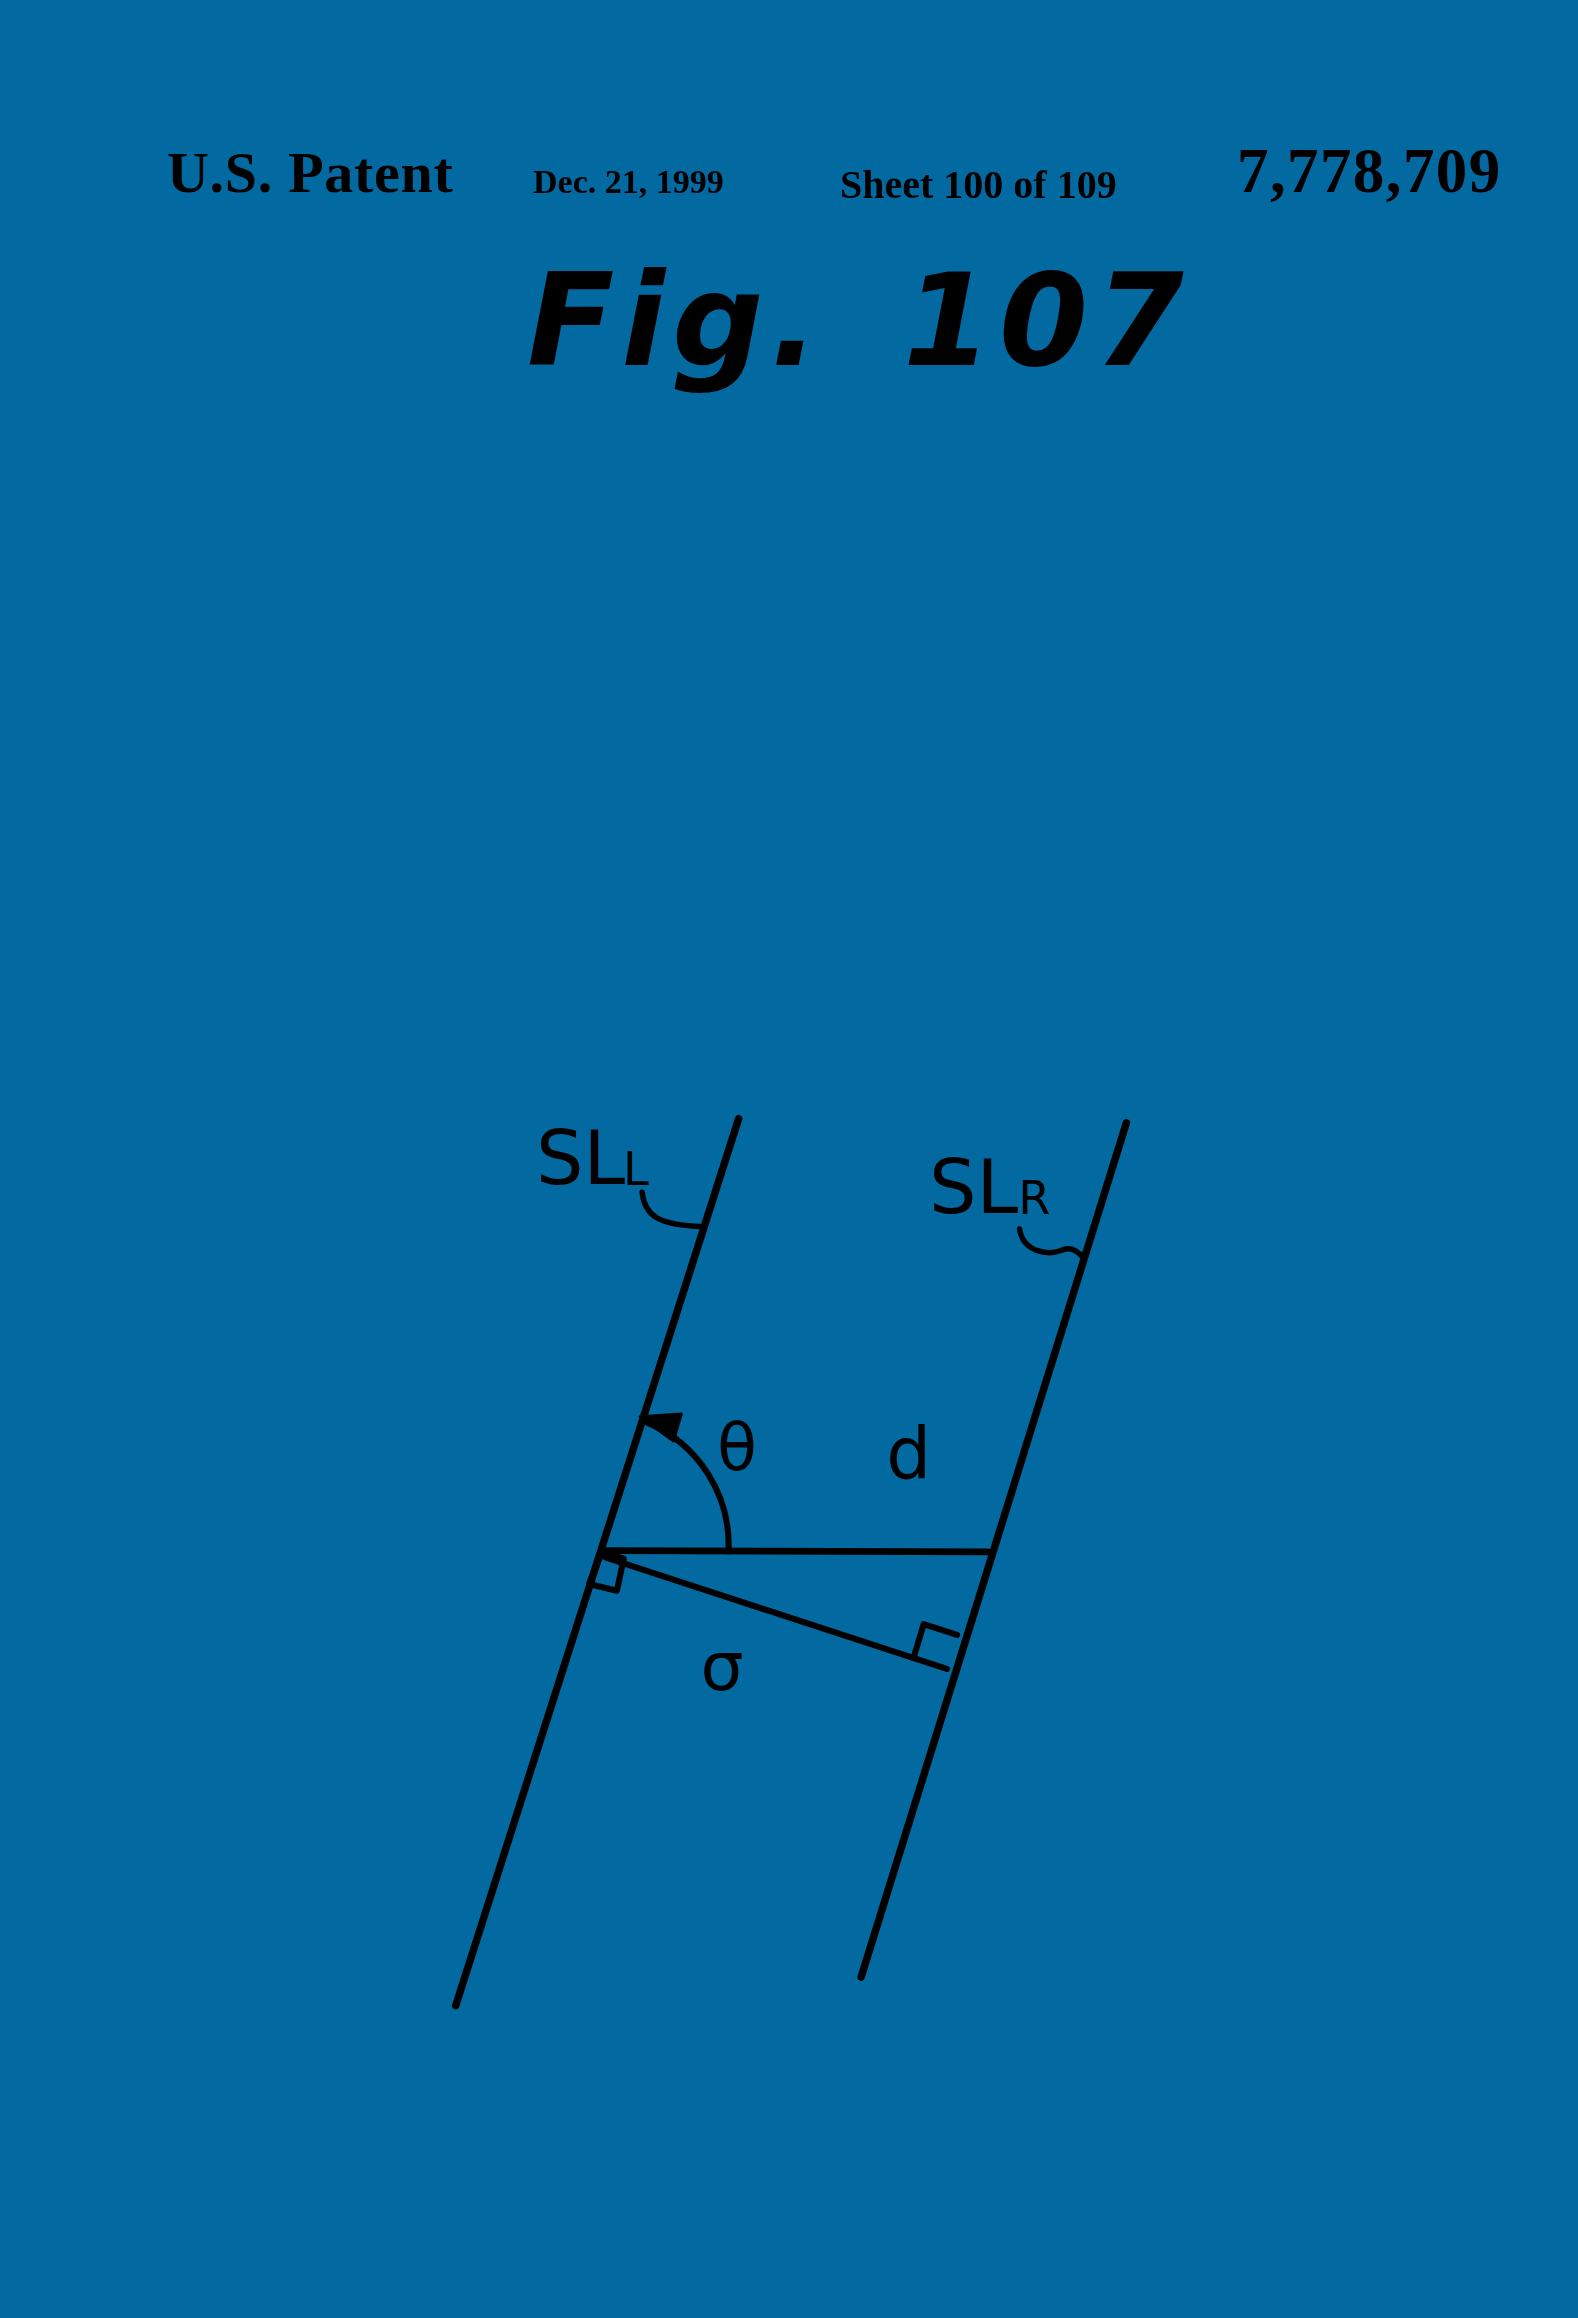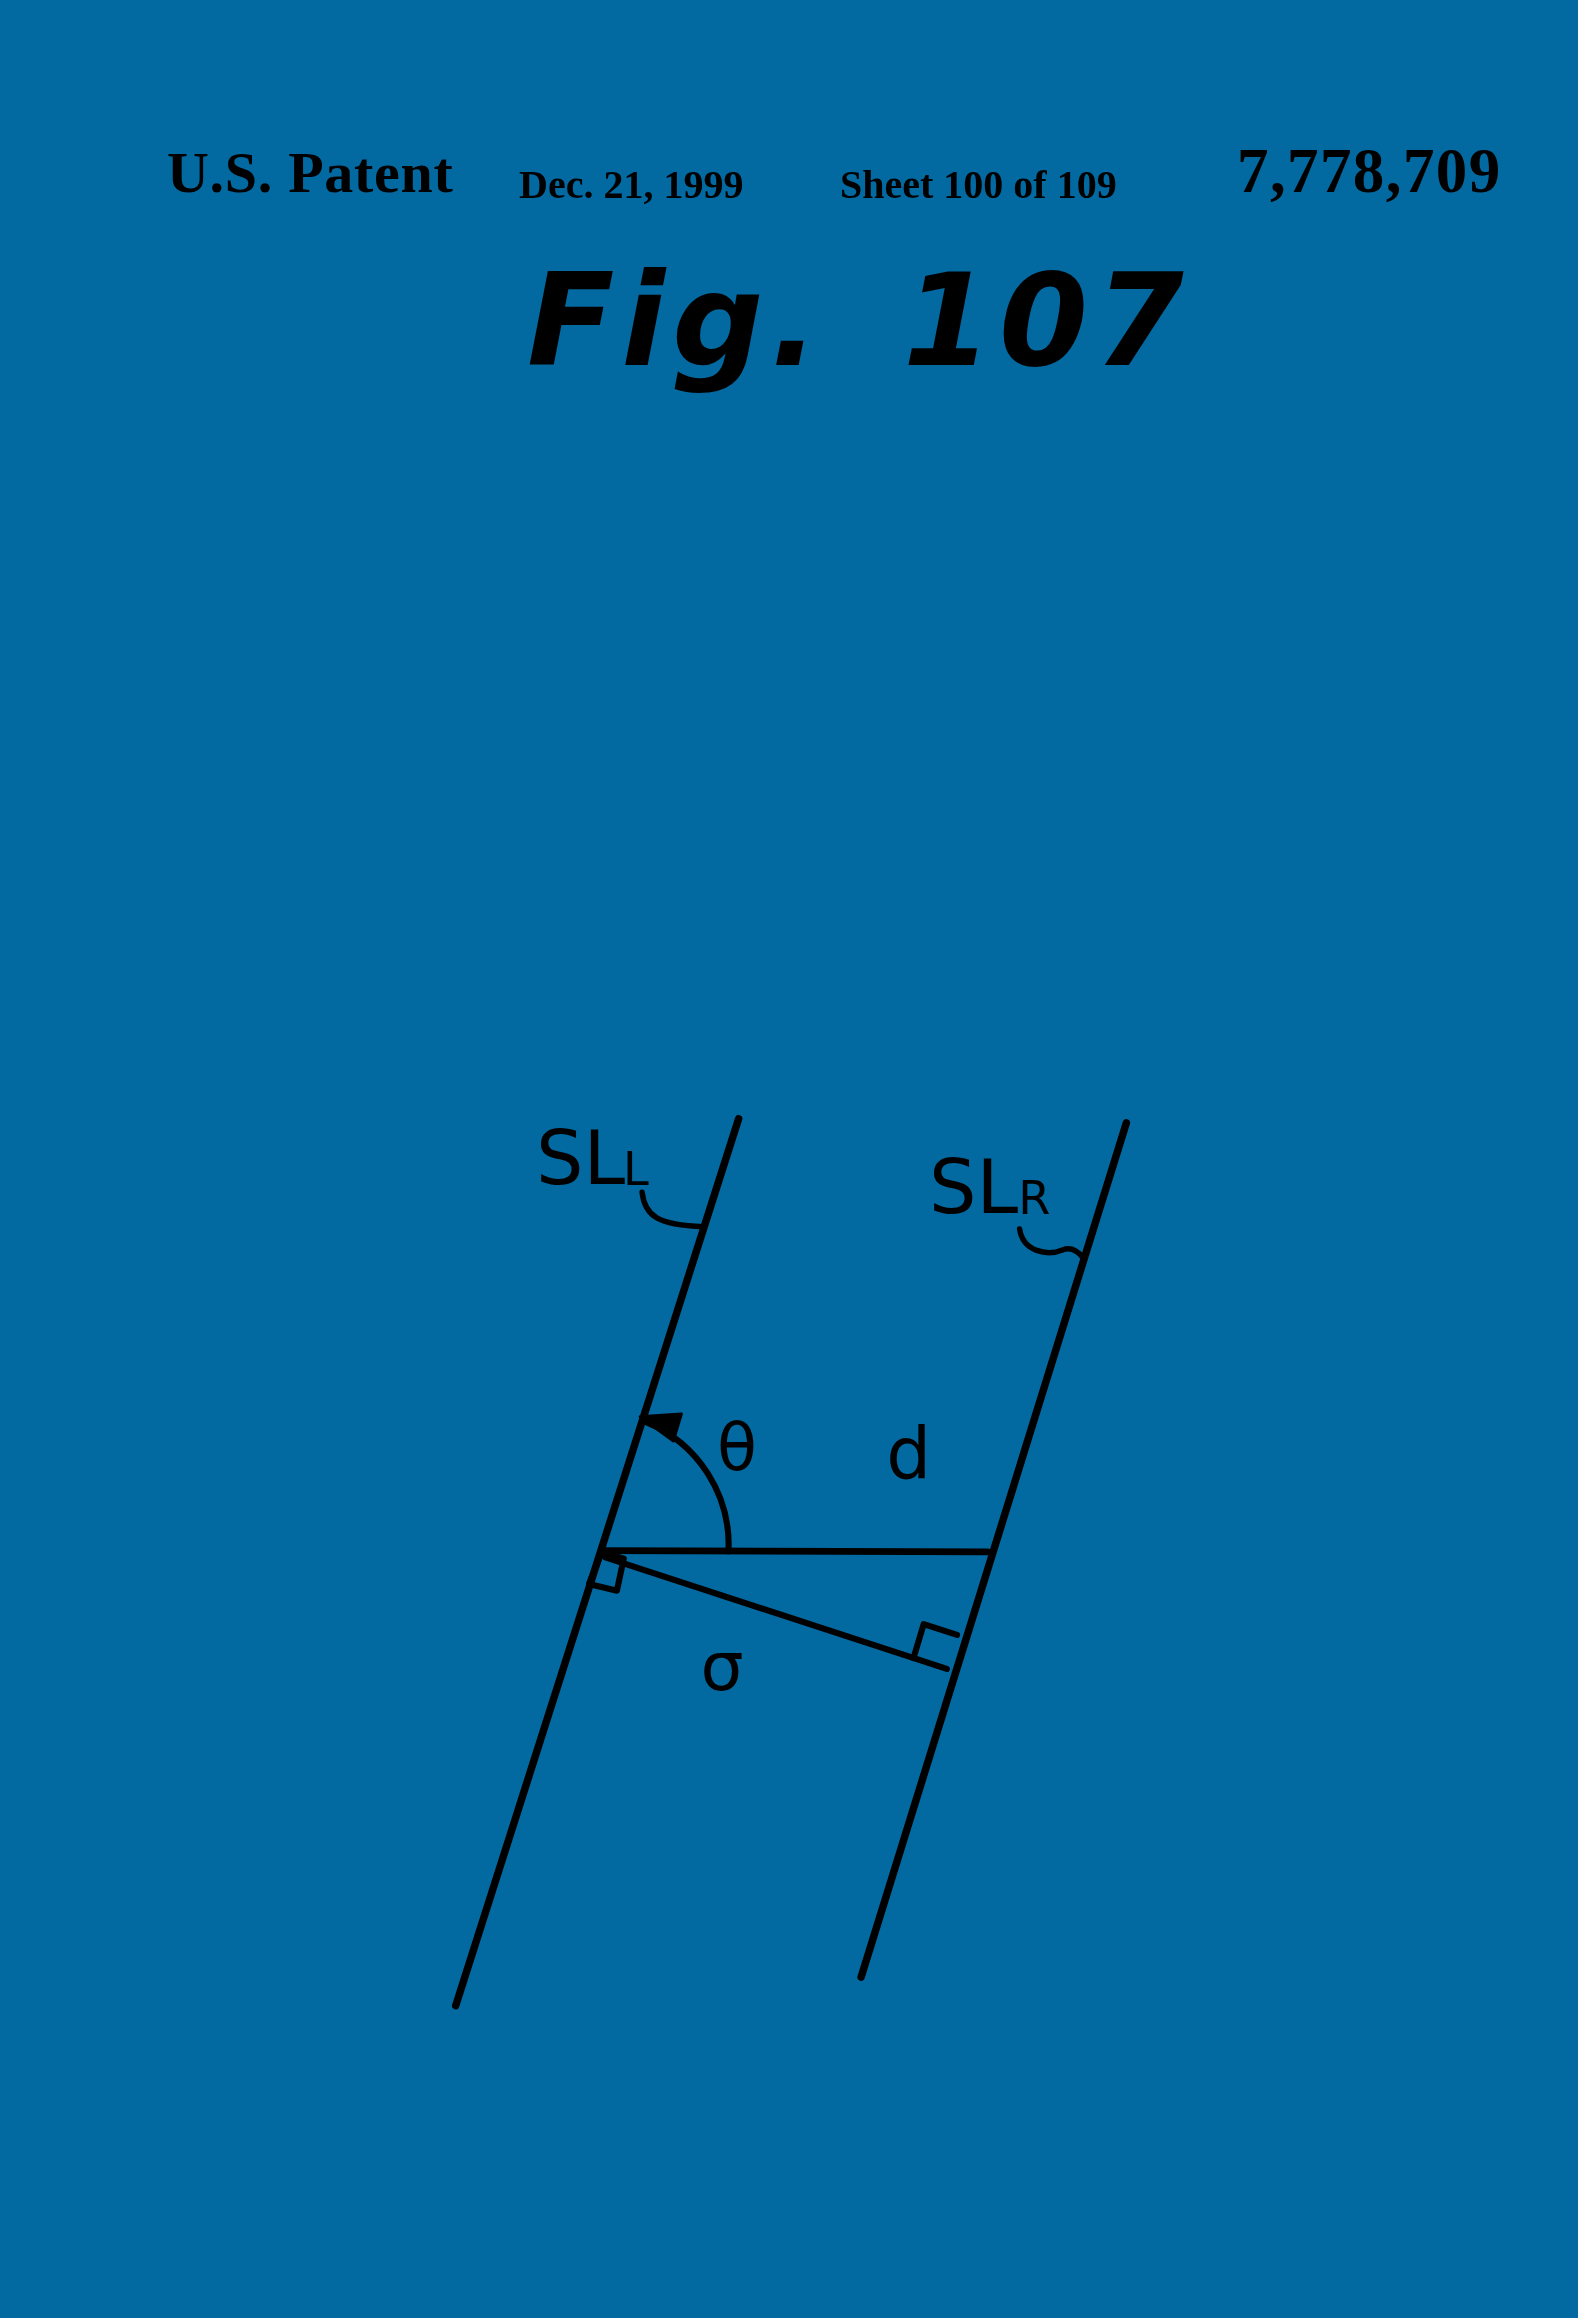--- a/index.html
+++ b/index.html
@@ -6,21 +6,21 @@
   .page{
     position:relative;
     width:1578px;height:2319px;
     background:#0369a1;
     overflow:hidden;
     font-family:"Liberation Serif", serif;
     color:#000;
   }
   .hdr{position:absolute;white-space:nowrap;font-weight:bold;line-height:1;}
   .hdr-title{left:167px;top:144px;font-size:58px;letter-spacing:0.7px;}
-  .hdr-date{left:519px;top:165px;font-size:40px;}
+  .hdr-date{left:533px;top:165px;font-size:34px;}
   .hdr-sheet{left:840px;top:165px;font-size:40px;}
   .hdr-patnum{left:1237px;top:140px;font-size:63px;letter-spacing:1.4px;}
   .fig-caption{
     position:absolute;left:527px;top:257px;
     font-family:"DejaVu Sans", sans-serif;
     font-style:italic;font-weight:bold;
     font-size:128px;line-height:1;
     letter-spacing:6.8px;word-spacing:26px;
     white-space:nowrap;
     text-align:right;

